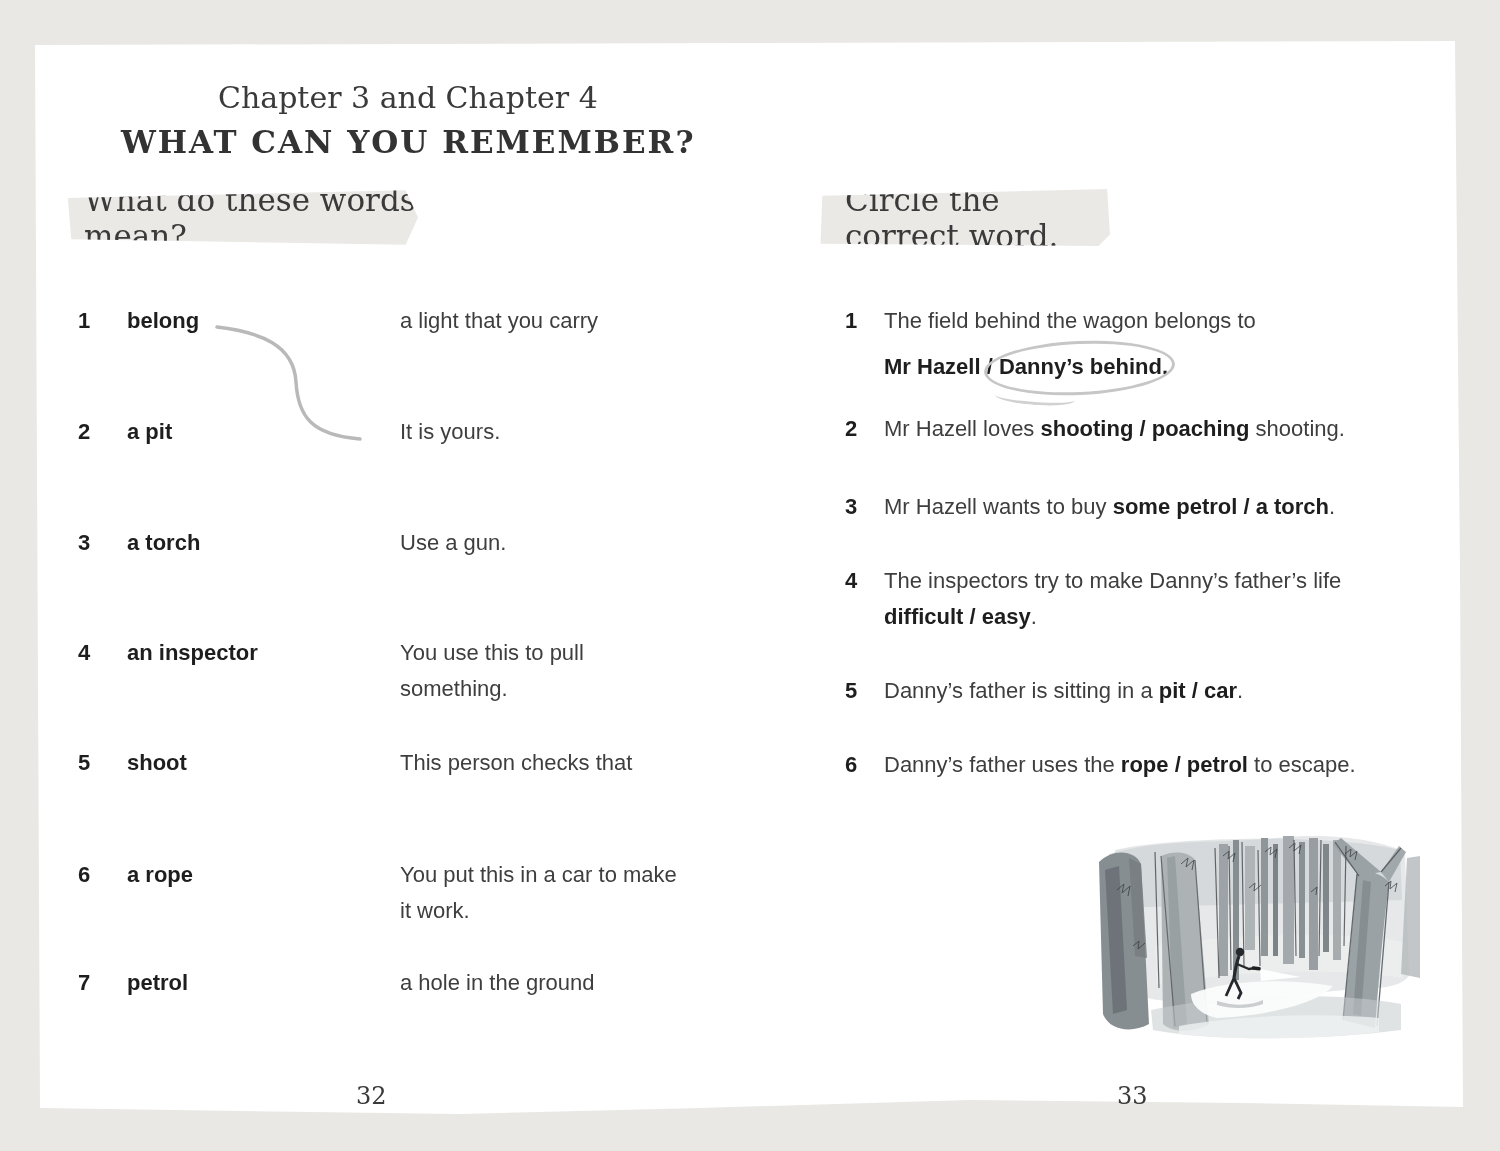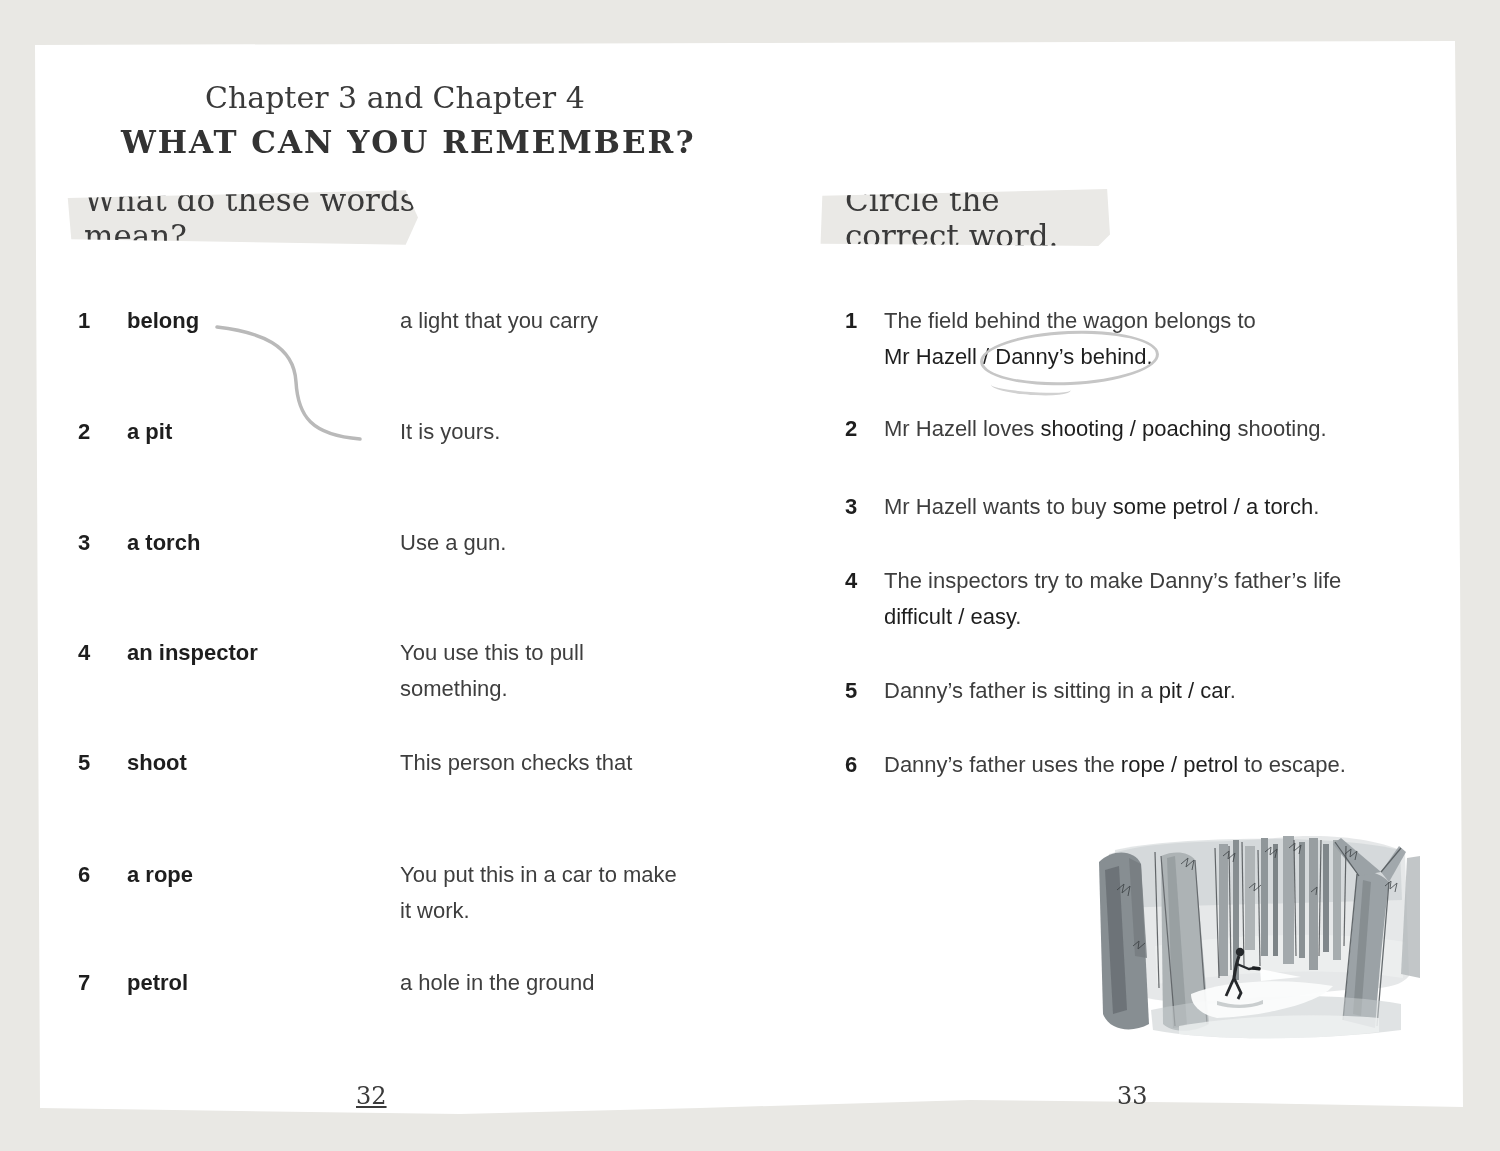--- a/index.html
+++ b/index.html
@@ -4,21 +4,21 @@
 <style>
   html,body{margin:0;padding:0;}
   body{background:var(--backdrop,#e9e8e4);}
   .canvas{position:relative;width:1500px;height:1151px;overflow:hidden;
           font-family:"Liberation Sans",sans-serif;color:var(--ink,#3e3e3e);
           background:var(--backdrop,#e9e8e4);}
   .paper{position:absolute;inset:0;background:var(--paper,#ffffff);
          clip-path:polygon(35px 45px,740px 43px,1455px 41px,1460px 570px,1463px 1107px,
                            1240px 1103px,970px 1100px,700px 1108px,460px 1114px,
                            240px 1111px,40px 1108px);}
-  .chapter{position:absolute;left:205px;top:80px;font-family:"DejaVu Serif",serif;
+  .chapter{position:absolute;left:218px;top:80px;font-family:"DejaVu Serif",serif;
            font-size:30px;color:var(--heading,#3a3a3a);}
   .main-title{position:absolute;left:121px;top:124px;font-family:"DejaVu Serif",serif;
               font-size:31px;font-weight:700;letter-spacing:2px;color:#333;}
   .banner{position:absolute;height:57px;background:var(--banner,#eae9e6);
           display:flex;align-items:center;font-family:"DejaVu Serif",serif;
           font-size:31px;color:var(--heading,#3a3a3a);box-sizing:border-box;}
   .banner-left{left:66px;top:189px;width:352px;padding-left:18px;
                clip-path:polygon(0.5% 16%,96.5% 2%,100% 50%,96.5% 98%,1.5% 88%);}
   .banner-right{left:820px;top:189px;width:290px;padding-left:25px;
                 clip-path:polygon(0.8% 12%,99% 0%,100% 80%,96% 100%,0.2% 96%);}
@@ -30,38 +30,38 @@
   #left-list .lrow:nth-child(1){top:303px}
   #left-list .lrow:nth-child(2){top:414px}
   #left-list .lrow:nth-child(3){top:525px}
   #left-list .lrow:nth-child(4){top:635px}
   #left-list .lrow:nth-child(5){top:745px}
   #left-list .lrow:nth-child(6){top:857px}
   #left-list .lrow:nth-child(7){top:965px}
   .rrow{position:absolute;left:845px;display:flex;line-height:36px;font-size:22px;}
   .rrow .num{width:39px;font-weight:700;color:var(--ink-bold,#1e1e1e);}
   .rrow .sentence{width:575px;}
-  .rrow .b{font-weight:400;color:var(--ink-bold,#1e1e1e);}
+  .rrow .b{font-weight:700;color:var(--ink-bold,#1e1e1e);margin-top:10px;}
   #right-list .rrow:nth-child(1){top:303px}
   #right-list .rrow:nth-child(2){top:411px}
   #right-list .rrow:nth-child(3){top:489px}
   #right-list .rrow:nth-child(4){top:563px}
   #right-list .rrow:nth-child(5){top:673px}
   #right-list .rrow:nth-child(6){top:747px}
   .circled{position:relative;display:inline-block;}
   .circled::after{content:"";position:absolute;left:-15px;right:-7px;top:-8px;bottom:-10px;
                   border:3px solid var(--pencil,#c6c6c6);border-radius:50%;
                   transform:rotate(-2.5deg);}
   .circled::before{content:"";position:absolute;left:-4px;bottom:-20px;width:80px;height:12px;
                    border-bottom:3px solid var(--pencil,#c6c6c6);border-radius:50%;
                    transform:rotate(4deg);opacity:.8;}
   .connector{position:absolute;left:0;top:0;pointer-events:none;}
   .pagenum{position:absolute;top:1082px;font-family:"DejaVu Serif",serif;font-size:24px;
            color:var(--heading,#3a3a3a);}
-  .pagenum-left{left:356px;text-decoration:underline;}
+  .pagenum-left{left:356px;}
   .pagenum-right{left:1117px;}
   .illustration{position:absolute;left:1095px;top:828px;}
 </style>
 </head>
 <body>
 
 <div class="canvas">
 
   <div class="paper"></div>
 

